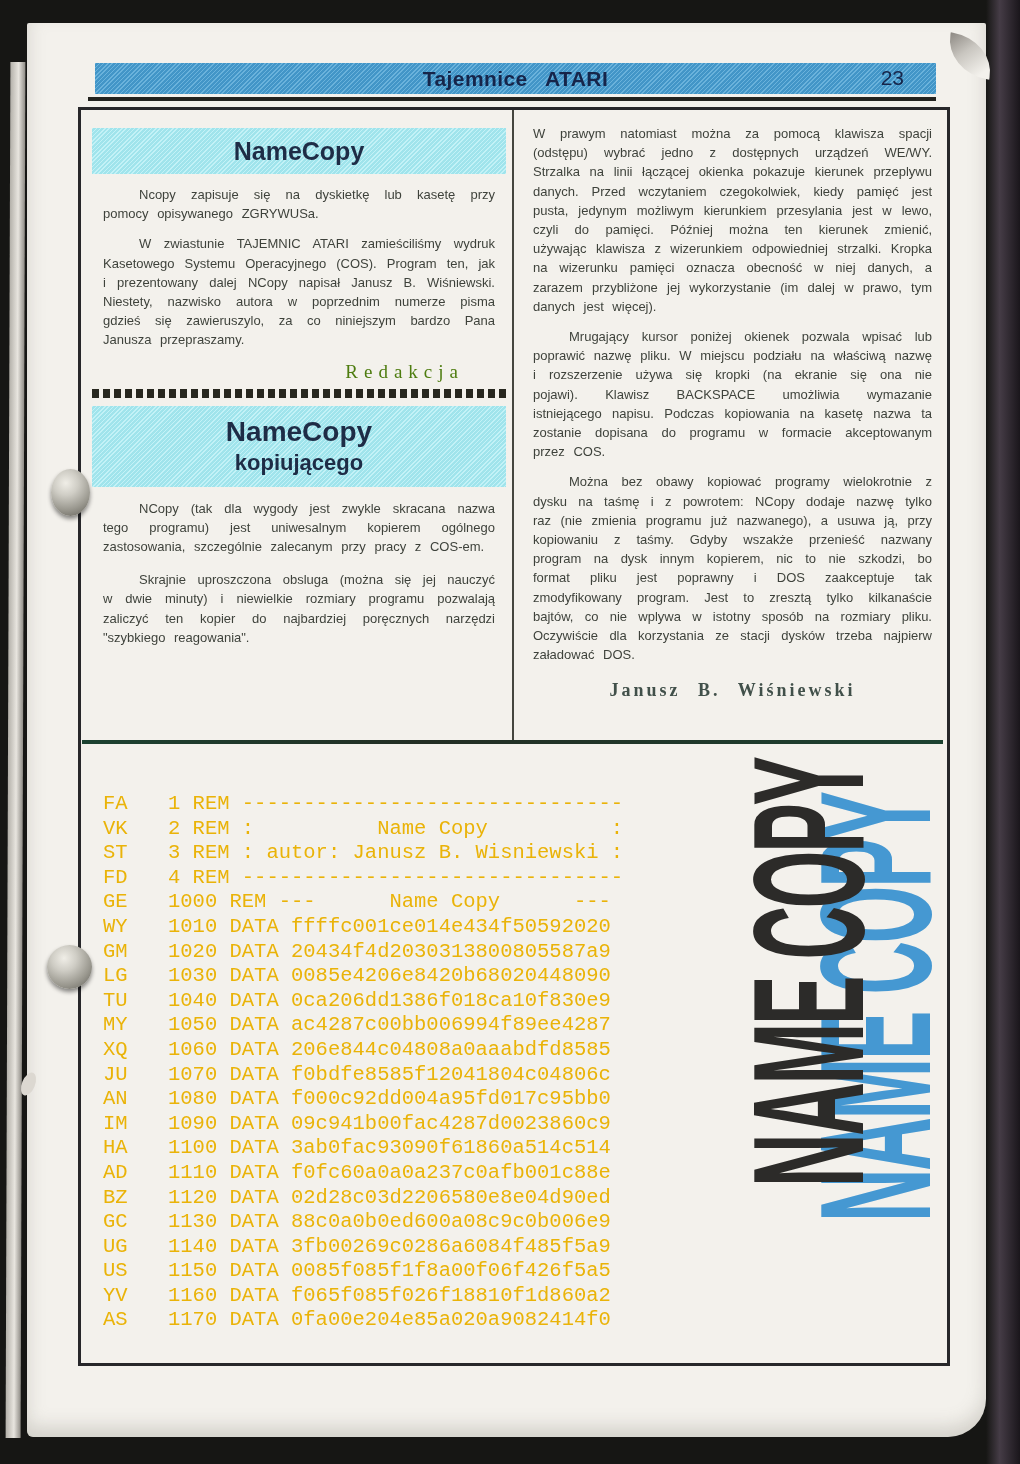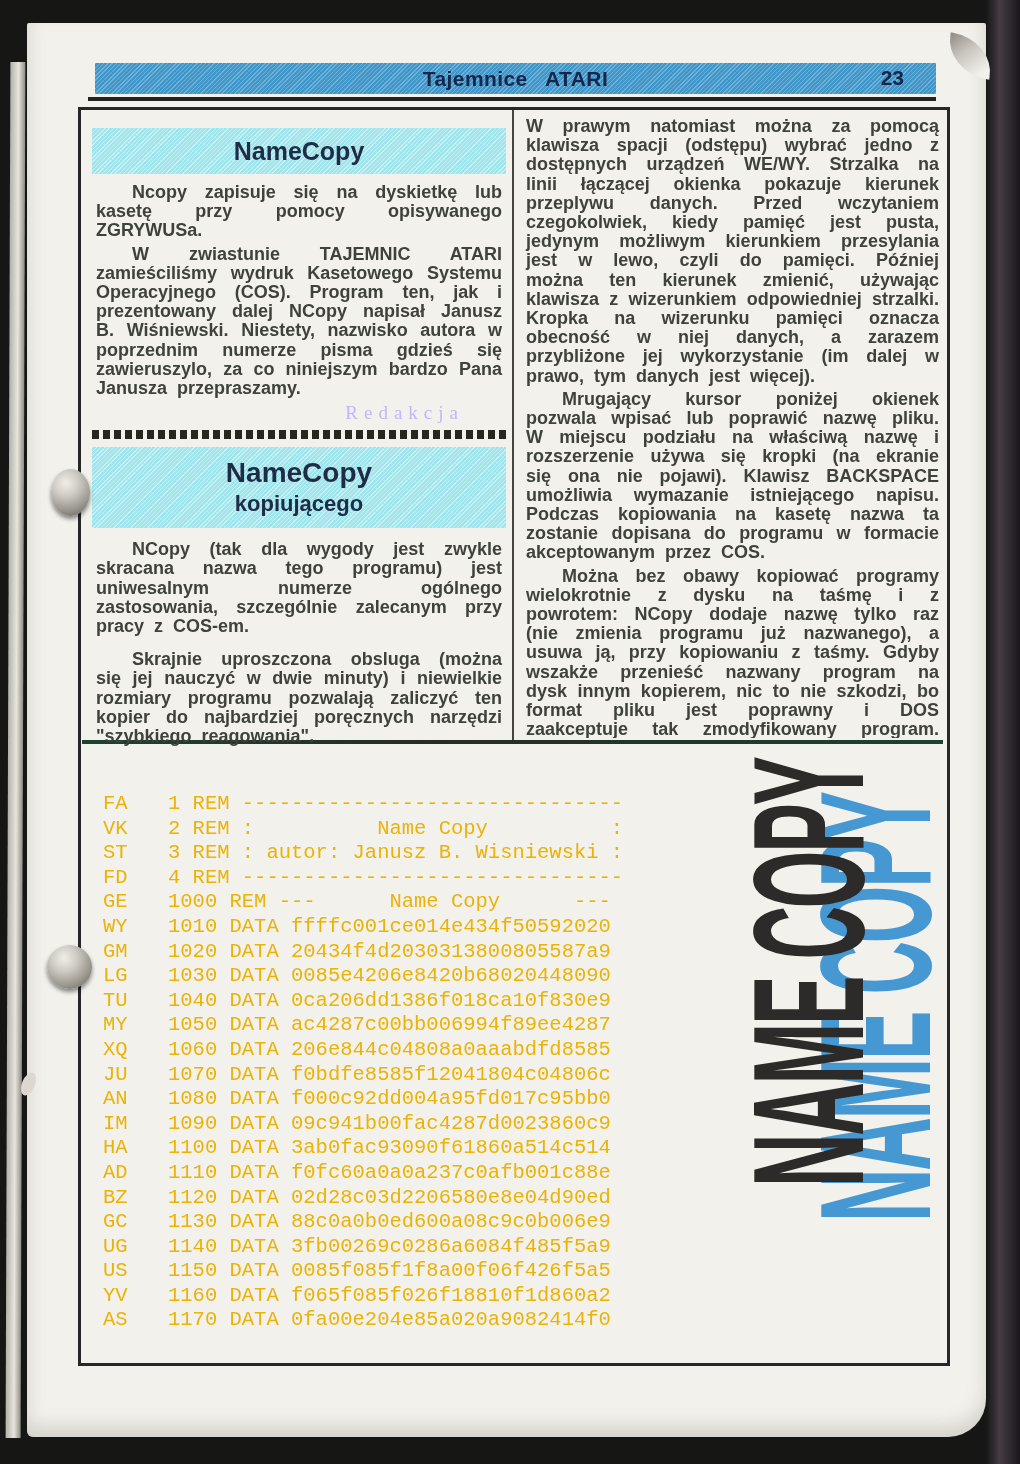--- a/index.html
+++ b/index.html
@@ -28,49 +28,49 @@
   #rivet2 { left:47px; top:945px; width:45px; height:44px; }
   #speck { position:absolute; left:22px; top:1072px; width:13px; height:24px;
     background:#dcd8d1; border-radius:50%; transform:rotate(22deg); z-index:3; }
 
   
   #header-bar { position:absolute; left:95px; top:63px; width:841px; height:31px;
     background-color:#4aa2d4;
     background-image:repeating-linear-gradient(135deg, rgba(255,255,255,.18) 0 1px, rgba(0,40,90,.10) 1px 3px);
     display:flex; align-items:center; justify-content:center; z-index:4; }
   #header-title { font-weight:bold; font-size:21px; color:#16254a; word-spacing:12px; letter-spacing:.4px; }
-  #page-number { position:absolute; right:32px; top:3px; font-weight:bold; font-size:21px; color:#16254a; }
+  #page-number { position:absolute; right:32px; top:3px; font-weight:normal; font-size:21px; color:#16254a; }
   #header-rule { position:absolute; left:88px; top:97px; width:848px; height:4px; background:#23231f; z-index:4; }
 
   
   #content-box { position:absolute; left:78px; top:107px; width:866px; height:1253px;
     border:3px solid #27272a; z-index:4; }
   #v-divider { position:absolute; left:512px; top:110px; width:2px; height:630px; background:#45463f; z-index:5; }
   #h-separator { position:absolute; left:82px; top:740px; width:861px; height:4px;
     background:linear-gradient(90deg,#1c4231,#232e24 40%,#1c4231); z-index:5; }
 
   
   #col-left  { position:absolute; left:92px;  top:128px; width:414px; height:626px; overflow:hidden; z-index:5; }
   #col-right { position:absolute; left:522px; top:113px; width:421px; height:625px; overflow:hidden; z-index:5; }
 
-  .body-text { font-size:18px; line-height:19.2px; text-align:justify; color:#3e423b;
-    word-spacing:5px; margin:4px;font-weight:bold; }
+  .body-text { font-size:13px; line-height:19.2px; text-align:justify; color:#3e423b;
+    word-spacing:5px; margin:11px; }
   .indent { text-indent:36px; }
 
   .title-box { background-color:#a9ecf3;
     background-image:repeating-linear-gradient(135deg, rgba(255,255,255,.30) 0 1px, rgba(40,120,140,.07) 1px 3px);
     text-align:center; color:#1e2c46; }
   #title-box-1 { height:46px; line-height:46px; font-size:25px; font-weight:bold; margin-bottom:9px; }
   #title-box-2 { padding:9px 0 11px 0; margin:7px 0 12px 0; }
   #title-box-2 .t1 { font-size:28px; font-weight:bold; line-height:34px; }
   #title-box-2 .t2 { font-size:22px; font-weight:bold; line-height:27px; word-spacing:6px; }
 
-  .signature { font-family:"Liberation Serif", serif; color:#c4b5fd; }
+  .signature { font-family:"Liberation Serif", serif; color:#4d7c0f; }
   #sig-redakcja { text-align:right; padding-right:42px; font-size:19px; letter-spacing:6px; margin:4px 0 6px 0; }
-  #sig-janusz { text-align:center; font-size:18px; letter-spacing:3px; word-spacing:10px; margin-top:16px; color:#41504a; }
+  #sig-janusz { text-align:center; font-size:18px; letter-spacing:3px; word-spacing:10px; margin-top:16px; color:#41504a;font-weight:bold; }
 
   #dotted-divider { height:9px; margin:3px 0 8px 0;
     background:repeating-linear-gradient(90deg,#27271f 0 7px, transparent 7px 11px); }
 
   
   #program-listing { position:absolute; left:103px; top:792px; z-index:5;
     font-family:"Liberation Mono", monospace; font-size:20.5px; line-height:24.6px;
     color:#eab308; white-space:pre; }
   .lst-row { height:24.6px; }
   .lst-row .cs { display:inline-block; width:65px; }
@@ -107,21 +107,21 @@
     <span>NameCopy</span>
   </div>
   <p class="body-text indent">Ncopy zapisuje się na dyskietkę lub kasetę przy pomocy opisywanego ZGRYWUSa.</p>
   <p class="body-text indent">W zwiastunie TAJEMNIC ATARI zamieściliśmy wydruk Kasetowego Systemu Operacyjnego (COS). Program ten, jak i prezentowany dalej NCopy napisał Janusz B. Wiśniewski. Niestety, nazwisko autora w poprzednim numerze pisma gdzieś się zawieruszylo, za co niniejszym bardzo Pana Janusza przepraszamy.</p>
   <div id="sig-redakcja" class="signature">Redakcja</div>
   <div id="dotted-divider"></div>
   <div id="title-box-2" class="title-box">
     <div class="t1">NameCopy</div>
     <div class="t2">kopiującego</div>
   </div>
-  <p class="body-text indent" style="margin-bottom:14px">NCopy (tak dla wygody jest zwykle skracana nazwa tego programu) jest uniwesalnym numerze ogólnego zastosowania, szczególnie zalecanym przy pracy z COS-em.</p>
+  <p class="body-text indent" style="margin-bottom:14px">NCopy (tak dla wygody jest zwykle skracana nazwa tego programu) jest uniwesalnym kopierem ogólnego zastosowania, szczególnie zalecanym przy pracy z COS-em.</p>
   <p class="body-text indent">Skrajnie uproszczona obsluga (można się jej nauczyć w dwie minuty) i niewielkie rozmiary programu pozwalają zaliczyć ten kopier do najbardziej poręcznych narzędzi "szybkiego reagowania".</p>
 </div>
 
 <div id="col-right">
   <p class="body-text">W prawym natomiast można za pomocą klawisza spacji (odstępu) wybrać jedno z dostępnych urządzeń WE/WY. Strzalka na linii łączącej okienka pokazuje kierunek przeplywu danych. Przed wczytaniem czegokolwiek, kiedy pamięć jest pusta, jedynym możliwym kierunkiem przesylania jest w lewo, czyli do pamięci. Później można ten kierunek zmienić, używając klawisza z wizerunkiem odpowiedniej strzalki. Kropka na wizerunku pamięci oznacza obecność w niej danych, a zarazem przybliżone jej wykorzystanie (im dalej w prawo, tym danych jest więcej).</p>
   <p class="body-text indent">Mrugający kursor poniżej okienek pozwala wpisać lub poprawić nazwę pliku. W miejscu podziału na właściwą nazwę i rozszerzenie używa się kropki (na ekranie się ona nie pojawi). Klawisz BACKSPACE umożliwia wymazanie istniejącego napisu. Podczas kopiowania na kasetę nazwa ta zostanie dopisana do programu w formacie akceptowanym przez COS.</p>
   <p class="body-text indent">Można bez obawy kopiować programy wielokrotnie z dysku na taśmę i z powrotem: NCopy dodaje nazwę tylko raz (nie zmienia programu już nazwanego), a usuwa ją, przy kopiowaniu z taśmy. Gdyby wszakże przenieść nazwany program na dysk innym kopierem, nic to nie szkodzi, bo format pliku jest poprawny i DOS zaakceptuje tak zmodyfikowany program. Jest to zresztą tylko kilkanaście bajtów, co nie wplywa w istotny sposób na rozmiary pliku. Oczywiście dla korzystania ze stacji dysków trzeba najpierw załadować DOS.</p>
   <div id="sig-janusz" class="signature">Janusz  B.  Wiśniewski</div>
 </div>
 

